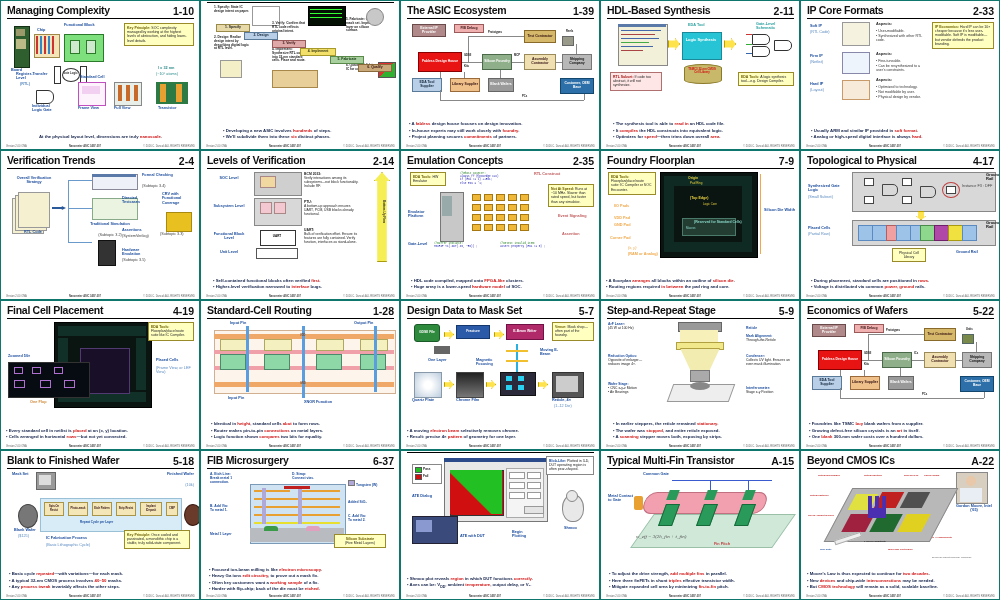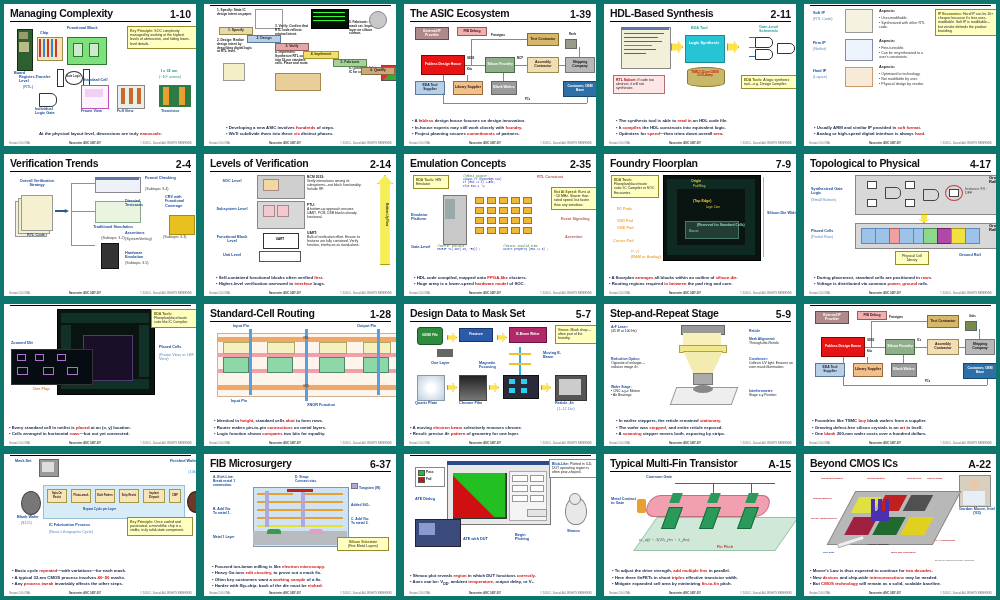--- a/index.html
+++ b/index.html
@@ -1,18 +1,18 @@
 <!DOCTYPE html>
 <html><head>
 <meta charset="utf-8">
 <style>
   html,body{margin:0;padding:0;background:#fff;}
   body{width:1000px;height:600px;font-family:"Liberation Sans",sans-serif;overflow:hidden;}
   .grid{display:grid;grid-template-columns:repeat(5,200px);grid-template-rows:repeat(4,150px);width:1000px;height:600px;}
-  .slide{position:relative;width:200px;height:150px;box-sizing:border-box;border:4px solid #0f766e;background:#fff;overflow:hidden;}
+  .slide{position:relative;width:200px;height:150px;box-sizing:border-box;border:1px solid #0f766e;background:#fff;overflow:hidden;}
   .hdr{display:flex;justify-content:space-between;align-items:flex-start;padding:4px 5px 0 6px;}
   .title{font-size:10.5px;font-weight:bold;color:#111;letter-spacing:-.3px;line-height:11px;}
   .num{font-size:10.5px;font-weight:bold;color:#111;}
   .rule{height:1px;background:#000;margin:1px 5px 0 6px;}
   .body{position:relative;height:96px;margin:1px 4px 0 5px;}
   .bullets{position:absolute;left:5px;right:4px;bottom:9px;font-size:4.3px;font-weight:bold;color:#13224a;line-height:6.2px;}
   .bullets div{white-space:nowrap;overflow:hidden;}
   .bullets .b:before{content:"• ";}
   .rd{color:#d01010;}
   .foot{position:absolute;left:5px;right:4px;bottom:1px;display:flex;justify-content:space-between;font-size:2.6px;color:#666;}
@@ -222,20 +222,24 @@
     <div class="b"><span>Optimizes for </span><span class="rd">speed</span><span>—then trims down overall </span><span class="rd">area</span><span>.</span></div>
   </div>
   <div class="foot">
         <span>Version 2.00 ONA</span>
         <span class="c">Nanometer ASIC 3497-007</span>
         <span>© 2016 C. Dancak  ALL RIGHTS RESERVED</span>
       </div>
 </div>
 
 <div class="slide">
+  <div class="hdr">
+        <span class="title">IP Core Formats</span>
+        <span class="num">2-33</span>
+      </div>
   <div class="rule"></div>
   <div class="body">
     <div class="lbl" style="left:4px;top:4px;">Soft IP</div>
     <div class="lbl" style="left:4px;top:10px;font-weight:normal;color:#5a8ac0;">(RTL Code)</div>
     <div style="position:absolute;left:36px;top:2px;width:26px;height:22px;background:#f6f2e0;border:.5px solid #999;"></div>
     <div class="lblk" style="left:70px;top:2px;color:#222;">Aspects:</div>
     <div style="position:absolute;left:70px;top:9px;font-size:3.6px;color:#333;line-height:4.4px;width:48px;">• <span>User-modifiable.</span></div>
     <div style="position:absolute;left:70px;top:14px;font-size:3.6px;color:#333;line-height:4.4px;width:48px;">• <span>Synthesized with other RTL code.</span></div>
 
     <div class="lbl" style="left:4px;top:34px;">Firm IP</div>
@@ -495,20 +499,24 @@
     <div class="b"><span>Voltage is distributed via common </span><span class="rd">power, ground</span><span> rails.</span></div>
   </div>
   <div class="foot">
         <span>Version 2.00 ONA</span>
         <span class="c">Nanometer ASIC 3497-007</span>
         <span>© 2016 C. Dancak  ALL RIGHTS RESERVED</span>
       </div>
 </div>
 
 <div class="slide">
+  <div class="hdr">
+        <span class="title">Final Cell Placement</span>
+        <span class="num">4-19</span>
+      </div>
   <div class="rule"></div>
   <div class="body">
     <div style="position:absolute;left:48px;top:2px;width:96px;height:84px;background:#0a1410;border:.6px solid #000;"></div>
     <div style="position:absolute;left:52px;top:6px;width:88px;height:10px;background:#103028;"></div>
     <div style="position:absolute;left:52px;top:72px;width:88px;height:10px;background:#103028;"></div>
     <div style="position:absolute;left:52px;top:18px;width:10px;height:52px;background:#103028;"></div>
     <div style="position:absolute;left:130px;top:18px;width:10px;height:52px;background:#103028;"></div>
     <div style="position:absolute;left:74px;top:28px;width:48px;height:44px;background:#1a0f28;border:.5px solid #503a70;"></div>
     <div class="lbl" style="left:2px;top:34px;">Zoomed 50×</div>
     <div style="position:absolute;left:2px;top:42px;width:80px;height:34px;background:#070b12;border:.6px solid #333;"></div>
@@ -659,20 +667,24 @@
     <div class="b"><span>A </span><span class="rd">scanning</span><span> stepper moves both, exposing by strips.</span></div>
   </div>
   <div class="foot">
         <span>Version 2.00 ONA</span>
         <span class="c">Nanometer ASIC 3497-007</span>
         <span>© 2016 C. Dancak  ALL RIGHTS RESERVED</span>
       </div>
 </div>
 
 <div class="slide">
+  <div class="hdr">
+        <span class="title">Economics of Wafers</span>
+        <span class="num">5-22</span>
+      </div>
   <div class="rule"></div>
   <div class="body">
     <div class="bx" style="left:6px;top:4px;width:34px;height:13px;background:#b08a8a;border:.5px solid #6a4a4a;">External IP Provider</div>
     <div class="bx" style="left:48px;top:4px;width:30px;height:9px;background:#f0b0b0;color:#311;border:.5px solid #9a5a5a;">FIB Debug</div>
     <div class="bx" style="left:12px;top:30px;width:44px;height:20px;background:#e81414;border:.5px solid #800;">Fabless Design House</div>
     <div class="bx" style="left:76px;top:32px;width:30px;height:16px;background:#8fae8a;border:.5px solid #4a6a4a;">Silicon Foundry</div>
     <div class="bx" style="left:118px;top:8px;width:32px;height:13px;background:#d6b86a;color:#311;border:.5px solid #8a6a2a;">Test Contractor</div>
     <div class="bx" style="left:118px;top:32px;width:32px;height:16px;background:#f0dfb0;color:#311;border:.5px solid #9a8a5a;">Assembly Contractor</div>
     <div class="bx" style="left:156px;top:32px;width:30px;height:16px;background:#b8b8b8;color:#111;border:.5px solid #777;">Shipping Company</div>
     <div class="bx" style="left:6px;top:56px;width:30px;height:14px;background:#b9cfe8;color:#123;border:.5px solid #5a7a9a;">EDA Tool Supplier</div>
@@ -705,20 +717,24 @@
     <div class="b"><span>One </span><span class="rd">blank</span><span> 300-mm wafer costs over a hundred dollars.</span></div>
   </div>
   <div class="foot">
         <span>Version 2.00 ONA</span>
         <span class="c">Nanometer ASIC 3497-007</span>
         <span>© 2016 C. Dancak  ALL RIGHTS RESERVED</span>
       </div>
 </div>
 
 <div class="slide">
+  <div class="hdr">
+        <span class="title">Blank to Finished Wafer</span>
+        <span class="num">5-18</span>
+      </div>
   <div class="rule"></div>
   <div class="body">
     <div class="lbl" style="left:6px;top:2px;width:20px;">Mask Set</div>
     <div style="position:absolute;left:30px;top:2px;width:18px;height:16px;background:#9a9a9a;border:.5px solid #666;"></div>
     <div style="position:absolute;left:33px;top:5px;width:12px;height:10px;background:#ddd;"></div>
     <div class="lbl" style="left:158px;top:2px;width:30px;text-align:right;">Finished Wafer</div>
     <div class="lbl" style="left:158px;top:13px;width:30px;text-align:right;font-weight:normal;color:#5a8ac0;">(10k)</div>
     <div style="position:absolute;left:12px;top:34px;width:18px;height:22px;border-radius:50%;background:#777;border:.5px solid #444;"></div>
     <div class="lbl" style="left:8px;top:58px;">Blank Wafer</div>
     <div class="lbl" style="left:12px;top:64px;font-weight:normal;color:#5a8ac0;">($125)</div>

